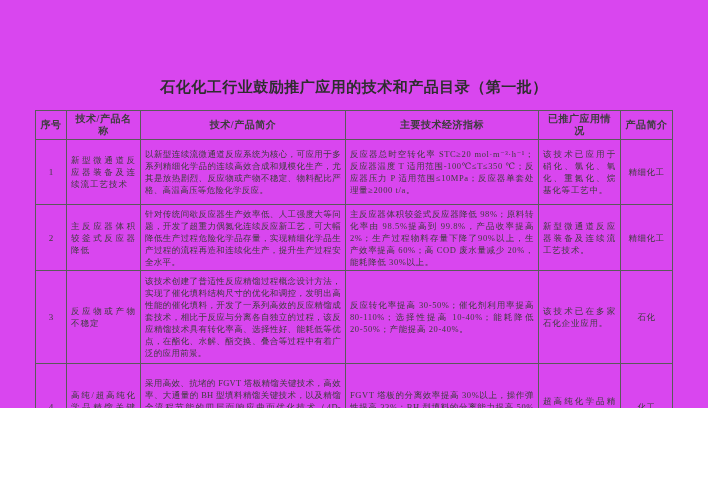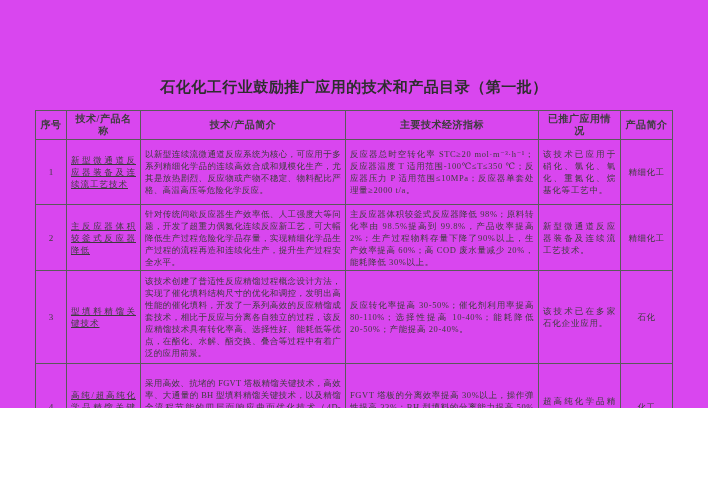--- a/index.html
+++ b/index.html
@@ -57,21 +57,20 @@
   td.c-no {
     text-align: center;
     vertical-align: middle;
     font-size: 9px;
   }
   td.c-name {
     text-align: justify;
     text-align-last: left;
     vertical-align: middle;
     letter-spacing: 1px;
-    text-decoration: underline;
   }
   td.c-intro {
     text-align: justify;
     text-align-last: left;
     vertical-align: middle;
     letter-spacing: 0.3px;
     margin-left: 48px;
   }
   td.c-ind {
     text-align: justify;
@@ -142,21 +141,21 @@
       <tr class="r2">
         <td class="c-no">2</td>
         <td class="c-name">主反应器体积较釜式反应器降低</td>
         <td class="c-intro">针对传统间歇反应器生产效率低、人工强度大等问题，开发了超重力偶氮化连续反应新工艺，可大幅降低生产过程危险化学品存量，实现精细化学品生产过程的流程再造和连续化生产，提升生产过程安全水平。</td>
         <td class="c-ind">主反应器体积较釜式反应器降低 98%；原料转化率由 98.5%提高到 99.8%，产品收率提高 2%；生产过程物料存量下降了90%以上，生产效率提高 60%；高 COD 废水量减少 20%，能耗降低 30%以上。</td>
         <td class="c-app">新型微通道反应器装备及连续流工艺技术。</td>
         <td class="c-field">精细化工</td>
       </tr>
       <tr class="r3">
         <td class="c-no">3</td>
-        <td class="c-name">型填料精馏关键技术</td>
+        <td class="c-name">反应物或产物不稳定</td>
         <td class="c-intro">该技术创建了普适性反应精馏过程概念设计方法，实现了催化填料结构尺寸的优化和调控，发明出高性能的催化填料，开发了一系列高效的反应精馏成套技术，相比于反应与分离各自独立的过程，该反应精馏技术具有转化率高、选择性好、能耗低等优点，在酯化、水解、酯交换、叠合等过程中有着广泛的应用前景。</td>
         <td class="c-ind">反应转化率提高 30-50%；催化剂利用率提高 80-110%；选择性提高 10-40%；能耗降低 20-50%；产能提高 20-40%。</td>
         <td class="c-app">该技术已在多家石化企业应用。</td>
         <td class="c-field">石化</td>
       </tr>
       <tr class="r4">
         <td class="c-no">4</td>
         <td class="c-name">高纯/超高纯化学品精馏关键技术</td>
         <td class="c-intro">采用高效、抗堵的 FGVT 塔板精馏关键技术，高效率、大通量的 BH 型填料精馏关键技术，以及精馏全流程节能的四层面响应曲面优化技术（4D-RSM）等，提高了精馏效率，实现了塔内、塔间、工段间、装置间全流程节能优化。</td>
         <td class="c-ind">FGVT 塔板的分离效率提高 30%以上，操作弹性提高 33%；BH 型填料的分离能力提高 50%以上，压降降低 37%；能耗降低 30%以上。</td>

